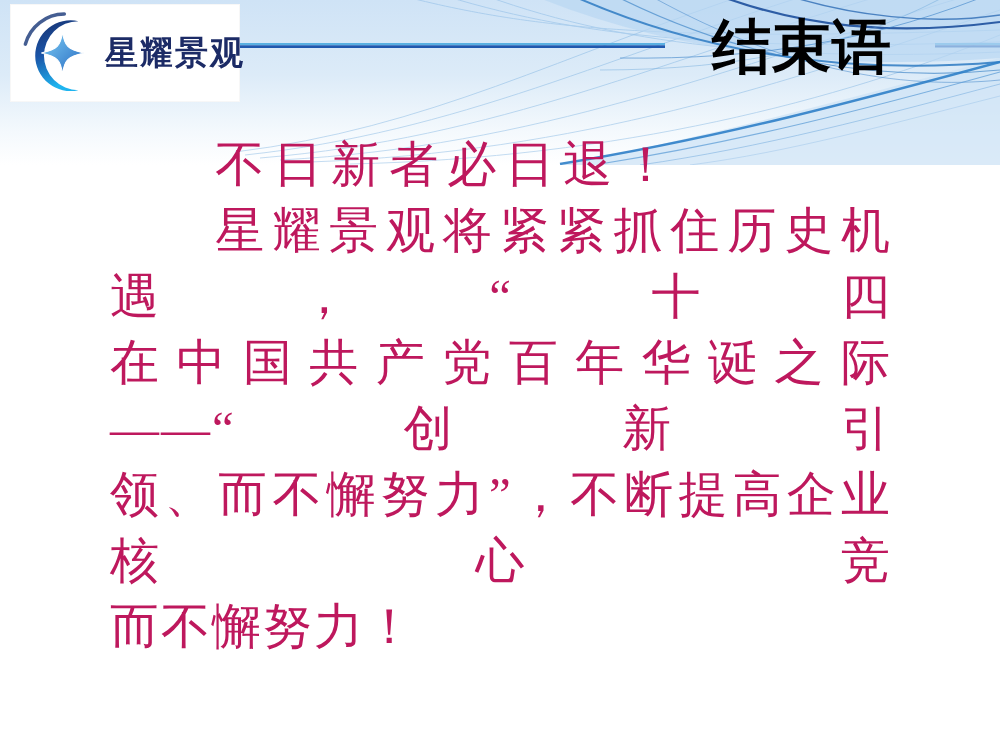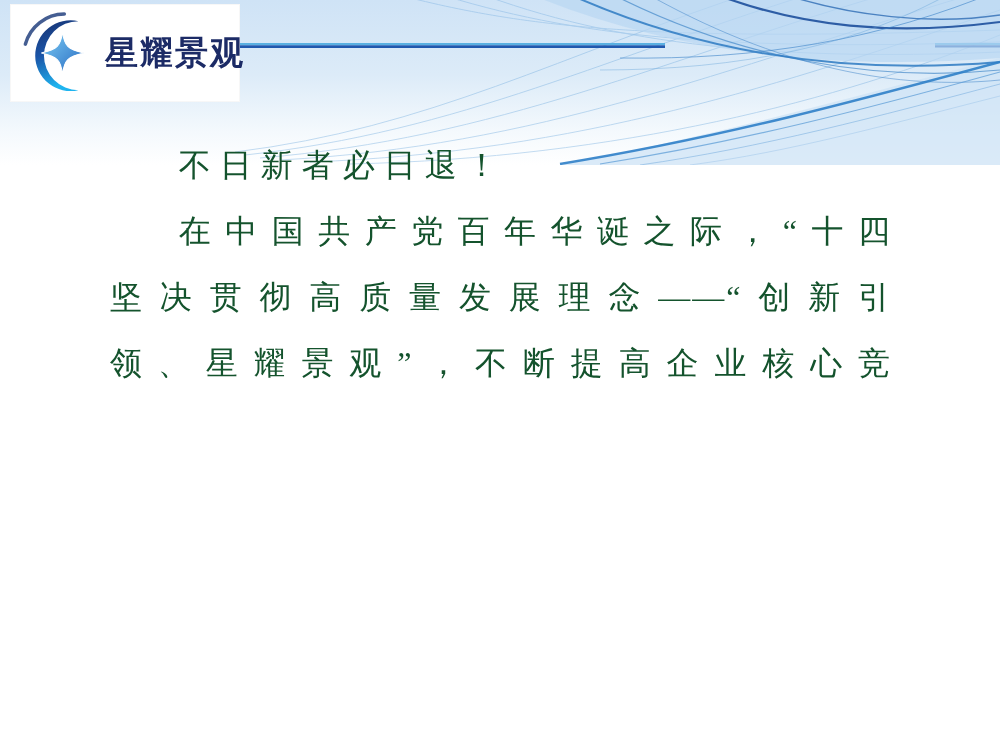--- a/index.html
+++ b/index.html
@@ -26,21 +26,21 @@
   }
   
   .slide-title{
     position:absolute;left:712px;top:8px;z-index:6;
     font-family:"Liberation Sans","DejaVu Sans",sans-serif;
     font-size:59px;font-weight:900;color:#000;letter-spacing:1px;white-space:nowrap;
   }
   
   .body-text{
     position:absolute;left:110px;top:132px;width:782px;z-index:4;
-    font-size:32px;line-height:66px;color:#14532d;letter-spacing:2px;
+    font-size:49px;line-height:66px;color:#be185d;letter-spacing:2px;
   }
   .line{white-space:nowrap;}
   .line.fill{text-align:justify;text-align-last:justify;white-space:normal;}
   .line.indent{text-indent:2.15em;}
   .line.loose{letter-spacing:9px;}
 </style>
 </head>
 <body>
 
 <div class="slide">
@@ -106,21 +106,23 @@
 
       <path d="M58,8 A46,46 0 0 0 14,42" fill="none" stroke="#25427f" stroke-width="4" stroke-linecap="round" opacity="0.85"></path>
 
       <path d="M74,16 A40,40 0 1 0 74,94 A32,32 0 1 1 74,16 Z" fill="url(#cresGrad)"></path>
 
       <path d="M56,28 C58,44 62,48 80,52 C62,56 58,60 56,76 C54,60 50,56 32,52 C50,48 54,44 56,28 Z" fill="url(#starGrad)" stroke="#ffffff" stroke-width="1.2"></path>
     </svg>
     <span class="logo-text">星耀景观</span>
   </div>
 
+  <div class="slide-title">结束语</div>
 
   <div class="body-text">
     <div class="line indent loose">不日新者必日退！</div>
-    <div class="line indent fill">在中国共产党百年华诞之际，“十四</div>
-    <div class="line fill">坚决贯彻高质量发展理念——“创新引</div>
-    <div class="line fill">领、星耀景观”，不断提高企业核心竞</div>
+    <div class="line indent fill">星耀景观将紧紧抓住历史机遇，“十四</div>
+    <div class="line fill">在中国共产党百年华诞之际——“创新引</div>
+    <div class="line fill">领、而不懈努力”，不断提高企业核心竞</div>
+    <div class="line">而不懈努力！</div>
   </div>
 
 </div>
 
 </body></html>

